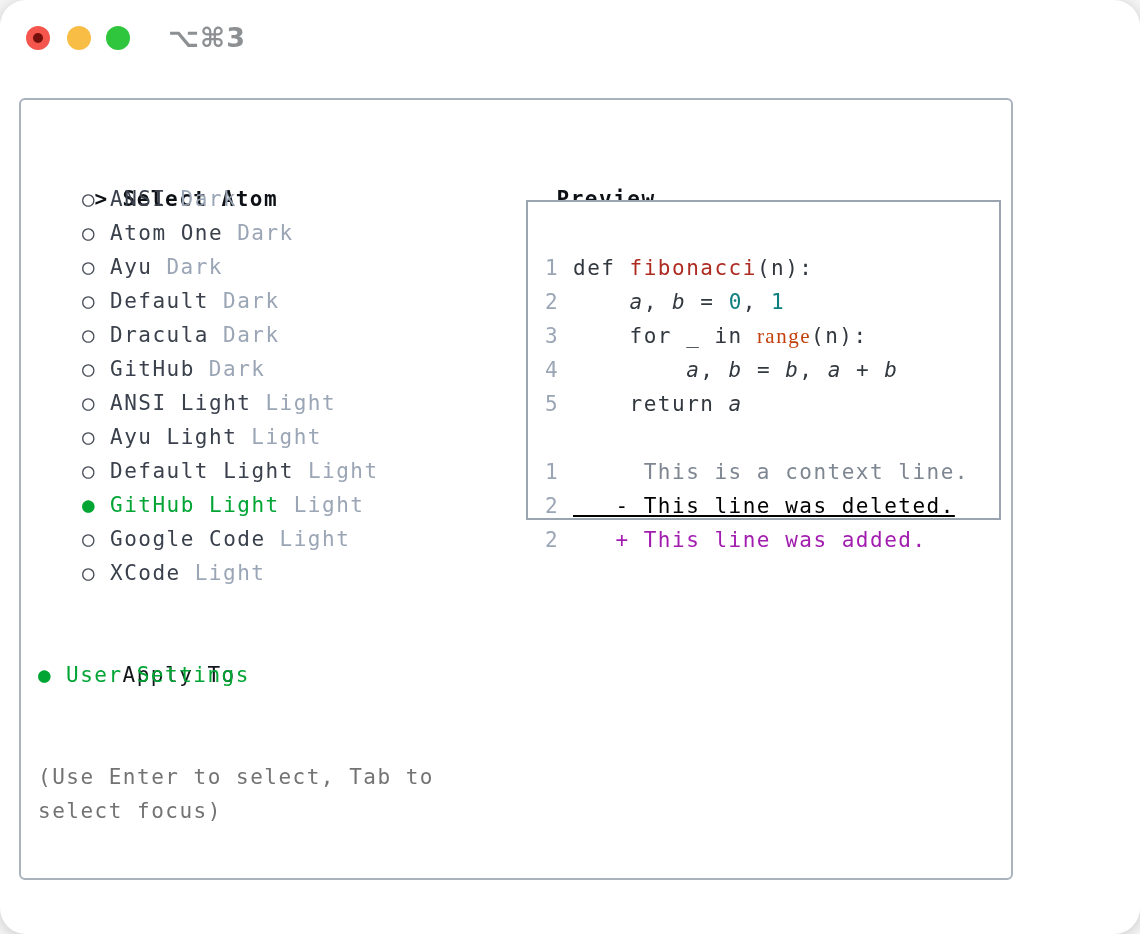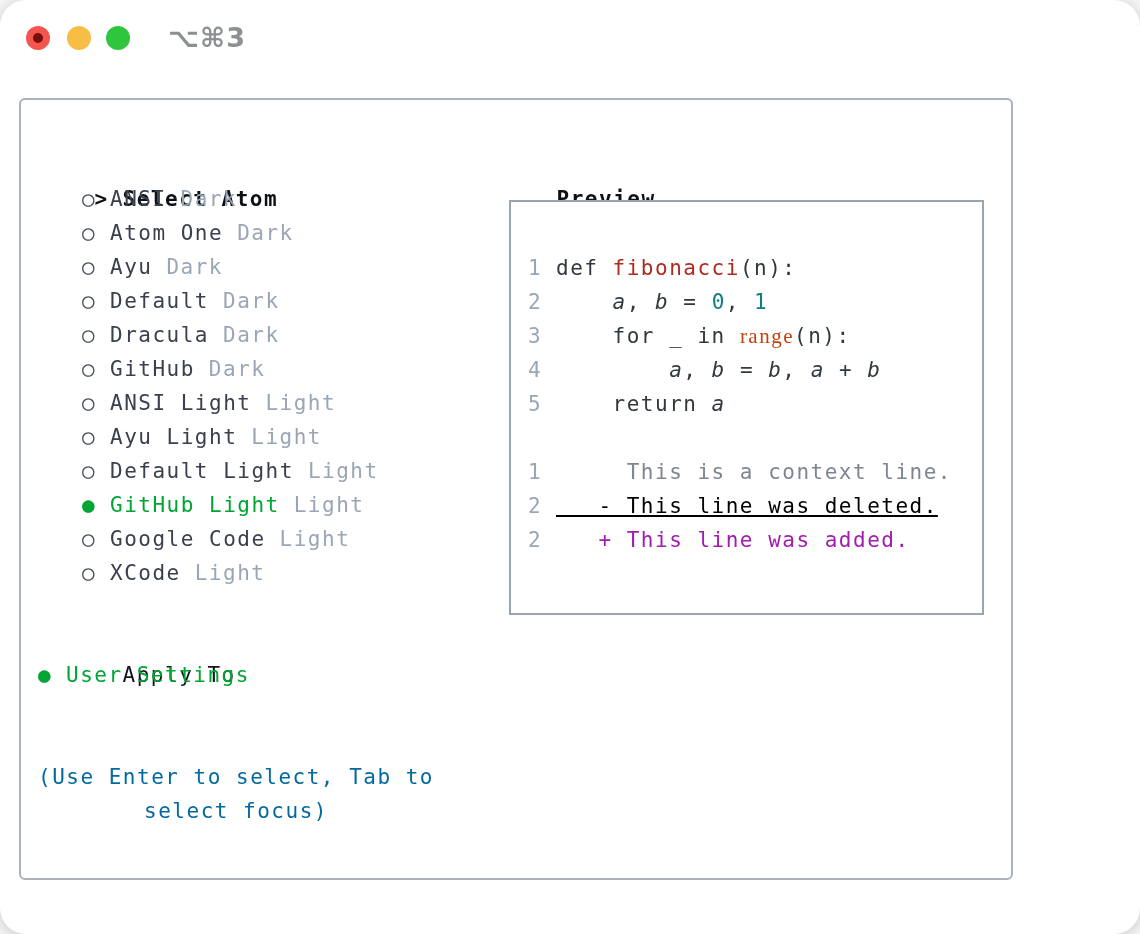--- a/index.html
+++ b/index.html
@@ -26,31 +26,31 @@
   
   .mono{font-size:21px;line-height:34px;letter-spacing:1.5px;white-space:pre;}
   .row{height:34px;line-height:34px;white-space:pre;}
   .hdr{font-weight:700;color:#0d1116;}
   .prompt{display:inline-block;width:28px;font-weight:700;color:#0d1116;}
   .marker{display:inline-block;width:28px;color:#4a505a;}
   .tname{color:#3a414c;}
   .variant{color:#9aa5b5;padding-left:14px;}
   .option.selected .marker,.option.selected .tname{color:#00a534;}
   .hdr2{color:#12161b;margin-left:28px;}
-  .help-line{color:#0369a1;text-align:center;}
+  .help-line{color:#737373;}
   
   .select-header{position:absolute;left:38px;top:148px;}
   #theme-list{position:absolute;left:38px;top:182px;margin-left:44px;}
   .apply-hdr{position:absolute;left:38px;top:624px;}
   #apply-list{position:absolute;left:38px;top:658px;}
   #help{position:absolute;left:38px;top:760px;}
   .preview-hdr{position:absolute;left:500px;top:148px;}
   
   .preview-box{
-    position:absolute;left:509px;top:200px;width:475px;height:415px;
+    position:absolute;left:526px;top:200px;width:475px;height:320px;
     border:2px solid #9aa5b1;box-sizing:border-box;background:#fff;
   }
   #code{position:absolute;left:17px;top:49px;}
   .cline{height:34px;line-height:34px;white-space:pre;}
   .lineno{display:inline-block;width:28px;color:#9aa5b5;}
   .plain{color:#32383f;}
   .func{color:#ae2b22;}
   .number{color:#0f7e7e;}
   .call{color:#c2410c;font-family:Liberation Serif, serif;}
   .var{color:#32383f;font-style:italic;}

